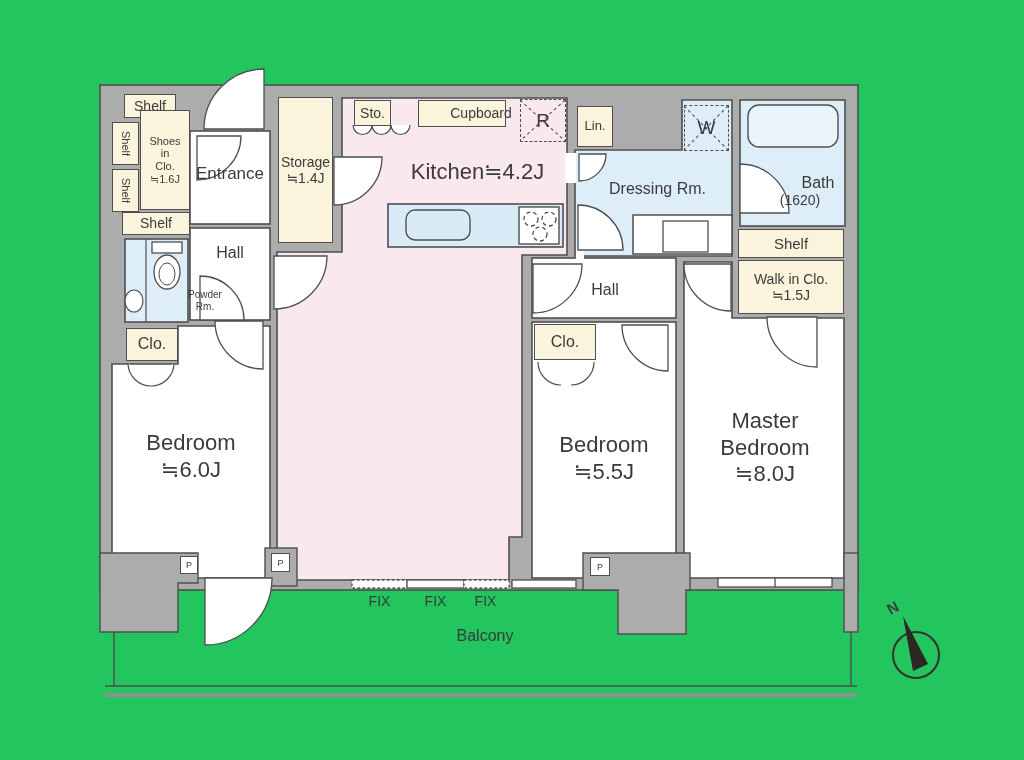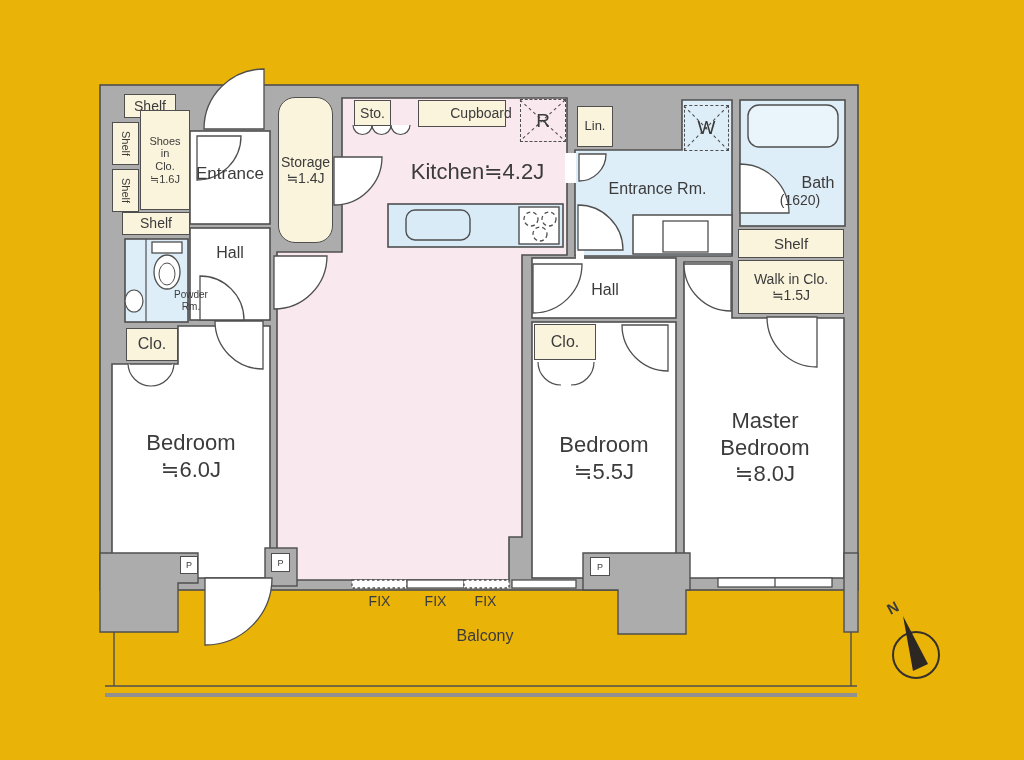--- a/index.html
+++ b/index.html
@@ -1,16 +1,16 @@
 <!DOCTYPE html>
 <html><head>
 <meta charset="utf-8">
 <style>
   html,body{margin:0;padding:0;background:#fff;}
-  #plan{position:relative;width:1024px;height:760px;background:#eab308;overflow:hidden;
+  #plan{position:relative;width:1024px;height:760px;background:#22c55e;overflow:hidden;
         font-family:"Liberation Sans","DejaVu Sans",sans-serif;color:#3b3b3b;}
   #plan svg{position:absolute;left:0;top:0;}
   .cb{position:absolute;background:#FAF4DC;border:1.6px solid #4f4f4f;box-sizing:border-box;
       display:flex;align-items:center;justify-content:center;text-align:center;line-height:1.15;}
   .dashbox{position:absolute;border:1.6px dashed #4f4f4f;box-sizing:border-box;background:transparent;
       display:flex;align-items:center;justify-content:center;}
   .pbox{position:absolute;background:#ffffff;border:1.5px solid #4f4f4f;box-sizing:border-box;
       display:flex;align-items:center;justify-content:center;font-size:9px;}
   .lbl{position:absolute;display:flex;flex-direction:column;align-items:center;justify-content:center;
       text-align:center;line-height:1.22;background:transparent;}
@@ -130,21 +130,21 @@
     </div>
   <div class="cb" style="left:140px;top:110px;width:50px;height:100px;font-size:11px;">
     <div><span>Shoes</span><br><span>in</span><br><span>Clo.</span><br><span>≒1.6J</span></div>
   </div>
   <div class="cb" style="left:122px;top:212px;width:68px;height:23px;font-size:14px;">
       <span>Shelf</span>
     </div>
   <div class="cb" style="left:126px;top:328px;width:52px;height:33px;font-size:16px;">
       <span>Clo.</span>
     </div>
-  <div class="cb" style="left:278px;top:97px;width:55px;height:146px;font-size:14px;border-radius:17px;">
+  <div class="cb" style="left:278px;top:97px;width:55px;height:146px;font-size:14px;">
     <div><span>Storage</span><br><span>≒1.4J</span></div>
   </div>
   <div class="cb" style="left:354px;top:100px;width:37px;height:26px;font-size:14px;">
       <span>Sto.</span>
     </div>
   <div class="cb" style="left:418px;top:100px;width:88px;height:27px;font-size:14px;padding-left:38px;">
       <span>Cupboard</span>
     </div>
   <div class="cb" style="left:577px;top:106px;width:36px;height:41px;font-size:13px;">
       <span>Lin.</span>
@@ -175,29 +175,29 @@
   <div class="pbox" style="left:590px;top:557px;width:20px;height:19px;">
       <span>P</span>
     </div>
 
   <div class="lbl" style="left:188px;top:162px;width:84px;height:24px;font-size:17px;">
       <span>Entrance</span>
     </div>
   <div class="lbl" style="left:190px;top:241px;width:80px;height:24px;font-size:16px;">
       <span>Hall</span>
     </div>
-  <div class="lbl" style="left:146px;top:288px;width:42px;height:26px;font-size:10px;padding-left:24px;">
+  <div class="lbl" style="left:160px;top:288px;width:42px;height:26px;font-size:10px;padding-left:24px;">
     <span>Powder</span>
       <span>Rm.</span>
   </div>
   <div class="lbl" style="left:390px;top:158px;width:175px;height:28px;font-size:22px;">
       <span>Kitchen≒4.2J</span>
     </div>
   <div class="lbl" style="left:585px;top:177px;width:145px;height:24px;font-size:16px;">
-      <span>Entrance Rm.</span>
+      <span>Dressing Rm.</span>
     </div>
   <div class="lbl" style="left:766px;top:170px;width:68px;height:42px;">
     <span style="font-size:16px;padding-left:36px;">Bath</span>
       <span style="font-size:14px;">(1620)</span>
   </div>
   <div class="lbl" style="left:560px;top:278px;width:90px;height:24px;font-size:16px;">
       <span>Hall</span>
     </div>
   <div class="lbl" style="left:120px;top:428px;width:142px;height:58px;font-size:22px;">
     <span>Bedroom</span>

